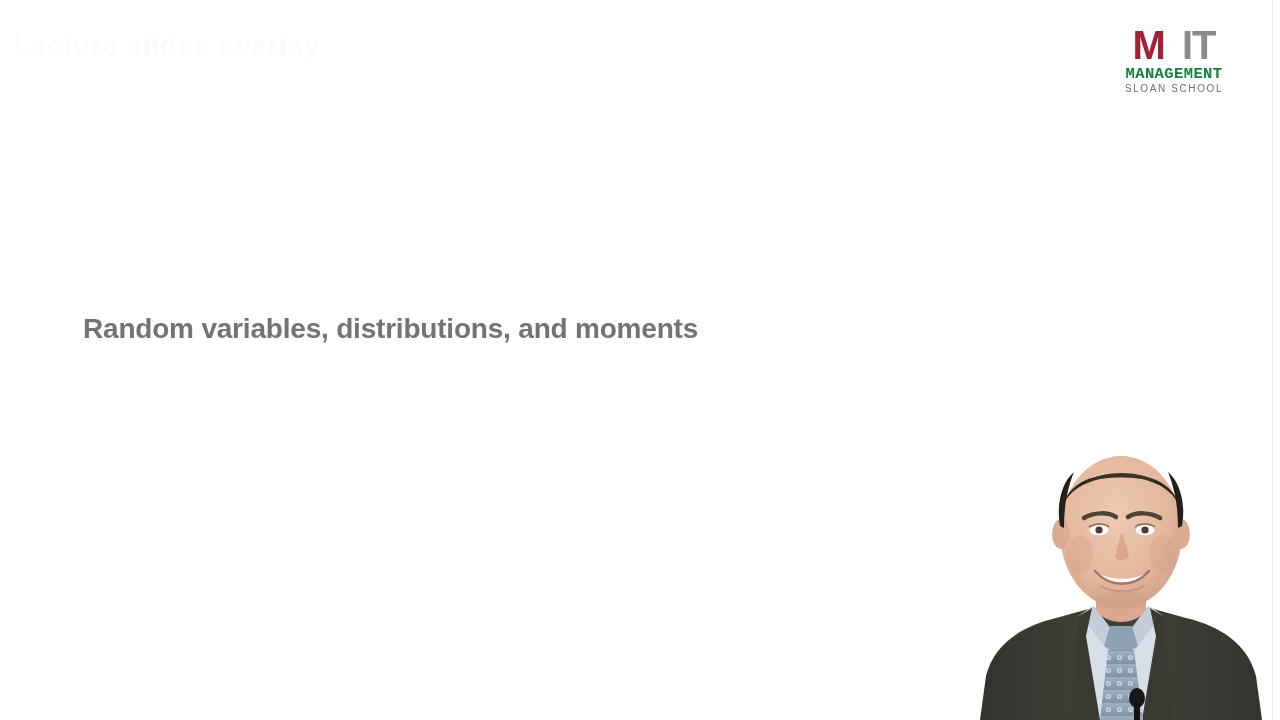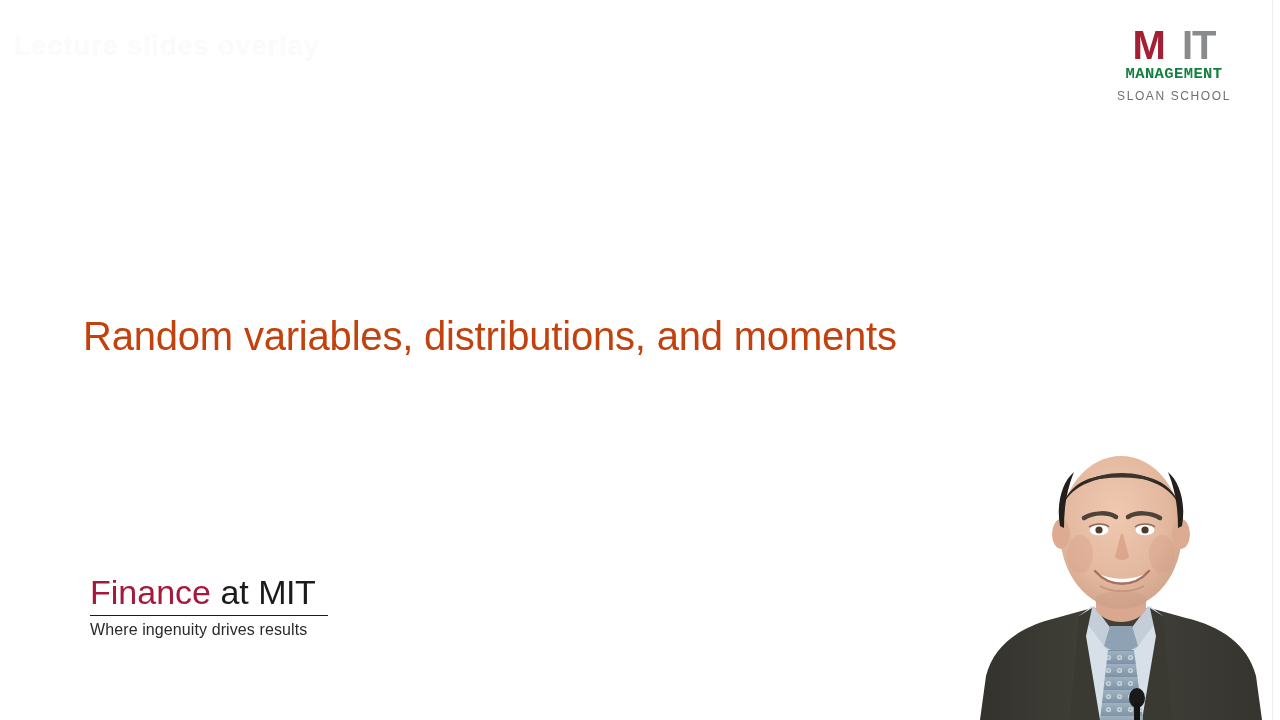--- a/index.html
+++ b/index.html
@@ -63,36 +63,36 @@
     font-family: Liberation Mono, monospace;
     font-size: 15.5px;
     font-weight: 700;
     letter-spacing: 0.4px;
     color: #15803d;
     line-height: 1.05;
   }
   .mit-logo .sloan-word {
     display: block;
     font-family: "Liberation Sans", sans-serif;
-    font-size: 12px;
+    font-size: 10px;
     font-weight: 400;
     letter-spacing: 1.6px;
     color: #6e6f71;
-    margin-top: 8px;
+    margin-top: 2px;
   }
 
   
   .slide-title {
     position: absolute;
     left: 83px;
     top: 313px;
     font-family: "Liberation Sans", sans-serif;
-    font-size: 40px;
-    font-weight: 400;
-    color: #c2410c;
+    font-size: 28px;
+    font-weight: 700;
+    color: #737373;
     letter-spacing: -0.2px;
     white-space: nowrap;
     line-height: 1.15;
   }
 
   
   .finance-logo {
     position: absolute;
     left: 90px;
     top: 575px;
@@ -151,27 +151,20 @@
   <div class="ghost-watermark">Lecture slides overlay</div>
 
   <div class="mit-logo">
     <span class="mit-word"><span class="mit-m">M</span><span class="mit-it">IT</span></span>
     <span class="mgmt-word">MANAGEMENT</span>
     <span class="sloan-word">SLOAN SCHOOL</span>
   </div>
 
   <div class="slide-title">Random variables, distributions, and moments</div>
 
-  <div class="finance-logo">
-    <div class="fin-line">
-      <span class="fin-word">Finance</span><span>&nbsp;</span><span class="fin-at">at</span><span>&nbsp;</span><span class="fin-mit">MIT</span>
-    </div>
-    <div class="fin-rule"></div>
-    <div class="fin-tagline">Where ingenuity drives results</div>
-  </div>
 
   <div class="presenter">
     <svg width="320" height="290" viewBox="0 0 320 290" xmlns="http://www.w3.org/2000/svg">
       <defs>
         <radialGradient id="faceShade" cx="45%" cy="38%" r="62%">
           <stop offset="0%" stop-color="#f0c9b1"></stop>
           <stop offset="70%" stop-color="#e3b89f"></stop>
           <stop offset="100%" stop-color="#d3a68d"></stop>
         </radialGradient>
         <linearGradient id="suitGrad" x1="0" y1="0" x2="1" y2="0">

